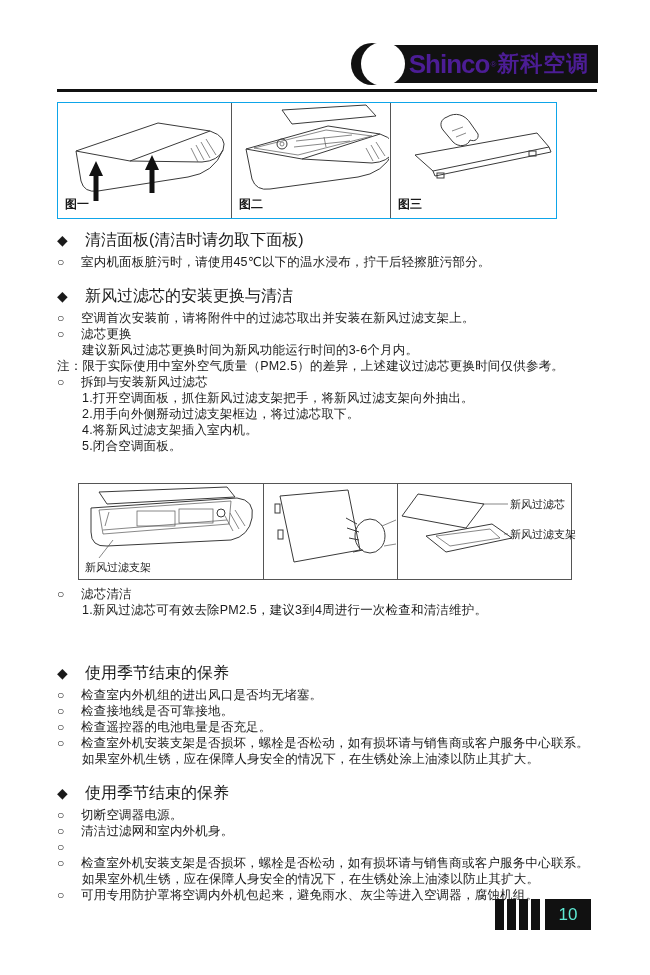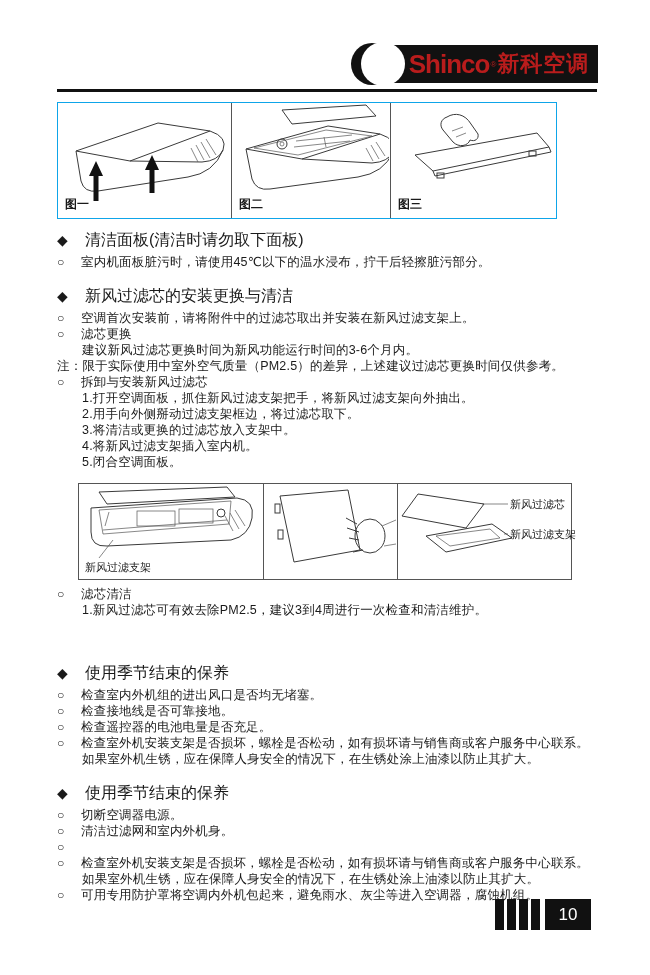--- a/index.html
+++ b/index.html
@@ -4,21 +4,21 @@
 <style>
   html,body{margin:0;padding:0;background:#fff;}
   #page{position:relative;width:650px;height:975px;background:#fff;overflow:hidden;
         font-family:"Liberation Sans","DejaVu Sans",sans-serif;color:#1a1a1a;}
 
   
   .logo-wrap{position:absolute;left:340px;top:40px;width:260px;height:48px;}
   .logo-crescent{position:absolute;left:11px;top:3px;width:42px;height:42px;border-radius:50%;background:#111;z-index:1;}
   .logo-cut{position:absolute;left:21px;top:2px;width:44px;height:44px;border-radius:50%;background:#fff;z-index:3;}
   .logo-bar{position:absolute;left:34px;top:5px;width:224px;height:38px;background:#111;z-index:2;}
-  .logo-text{position:absolute;left:60px;top:5px;width:198px;height:38px;z-index:4;display:flex;align-items:center;justify-content:center;color:#b91c1c;white-space:nowrap;}
+  .logo-text{position:absolute;left:60px;top:5px;width:198px;height:38px;z-index:4;display:flex;align-items:center;justify-content:center;color:#4c1d95;white-space:nowrap;}
   .logo-brand{font-weight:bold;font-size:26px;letter-spacing:-1px;}
   .logo-reg{font-size:8px;vertical-align:top;margin:0 1px 0 1px;}
   .logo-cn{font-weight:bold;font-size:22px;letter-spacing:1px;}
 
   .top-rule{position:absolute;left:57px;top:89px;width:540px;height:3px;background:#111;}
 
   
   .figbox{position:absolute;left:57px;top:102px;width:500px;height:117px;border:1px solid #0ea5e9;display:flex;box-sizing:border-box;}
   .figcell{position:relative;height:100%;border-right:1px solid #555;box-sizing:border-box;}
   .figcell:last-child{border-right:none;}
@@ -34,21 +34,21 @@
   .h-line{display:flex;align-items:center;height:22px;font-size:16px;margin-bottom:3px;}
   .h-line .dm{width:28px;font-size:14px;flex:none;}
   .line{display:flex;font-size:12.5px;line-height:16px;letter-spacing:0.2px;}
   .line .mk{width:24px;flex:none;font-size:12px;line-height:16px;}
   .indent{padding-left:25px;}
   .txt{white-space:nowrap;}
 
   
   .footer{position:absolute;left:495px;top:899px;display:flex;align-items:center;}
   .fbar{width:9px;height:31px;background:#111;margin-right:3px;}
-  .fpage{width:46px;height:31px;background:#111;color:#ffffff;display:flex;align-items:center;justify-content:center;font-size:17px;margin-left:2px;}
+  .fpage{width:46px;height:31px;background:#111;color:#5eead4;display:flex;align-items:center;justify-content:center;font-size:17px;margin-left:2px;}
 
   svg{display:block;}
   .art{stroke:#3a3a3a;fill:none;stroke-width:1;}
   .artthin{stroke:#555;fill:none;stroke-width:0.7;}
   .solid{fill:#111;stroke:none;}
 </style>
 </head>
 <body>
 
 <div id="page">
@@ -156,23 +156,20 @@
       <span class="mk">○</span>
       <span class="txt">拆卸与安装新风过滤芯</span>
     </div>
     <div class="line indent">
         <span class="txt">1.打开空调面板，抓住新风过滤支架把手，将新风过滤支架向外抽出。</span>
       </div>
     <div class="line indent">
         <span class="txt">2.用手向外侧掰动过滤支架框边，将过滤芯取下。</span>
       </div>
     <div class="line indent">
-        <span class="txt">3.将清洁或更换的过滤芯放入支架中。</span>
-      </div>
-    <div class="line indent">
         <span class="txt">4.将新风过滤支架插入室内机。</span>
       </div>
     <div class="line indent">
         <span class="txt">5.闭合空调面板。</span>
       </div>
   </div>
 
   <div class="midbox">
     <div class="figcell" style="width:185px">
       <svg width="183" height="95" viewBox="0 0 183 95">

